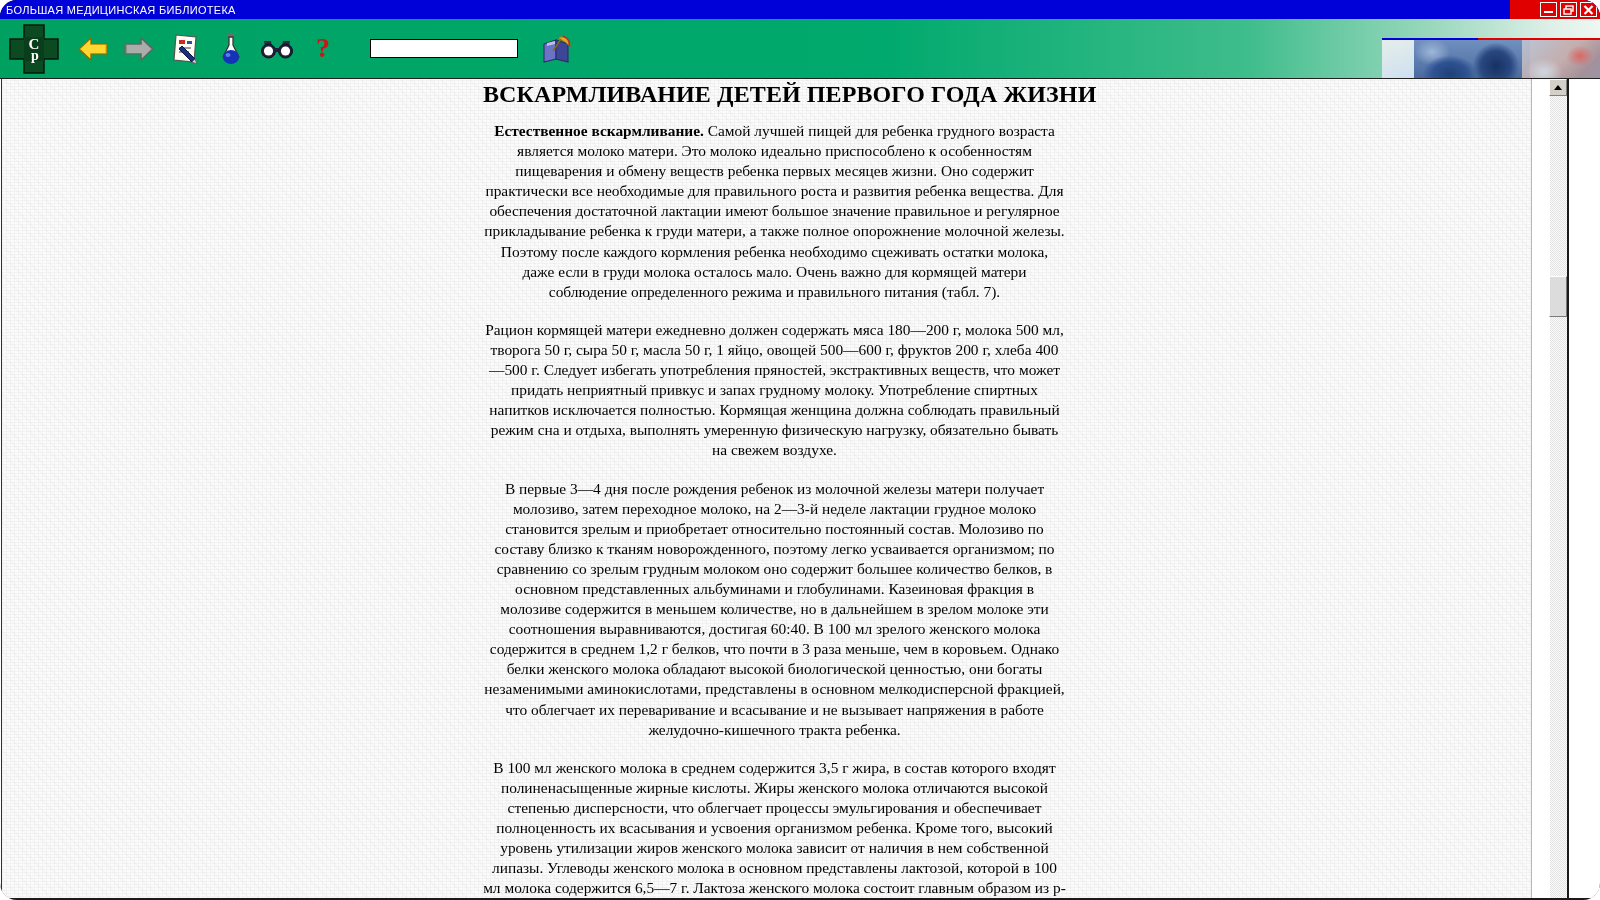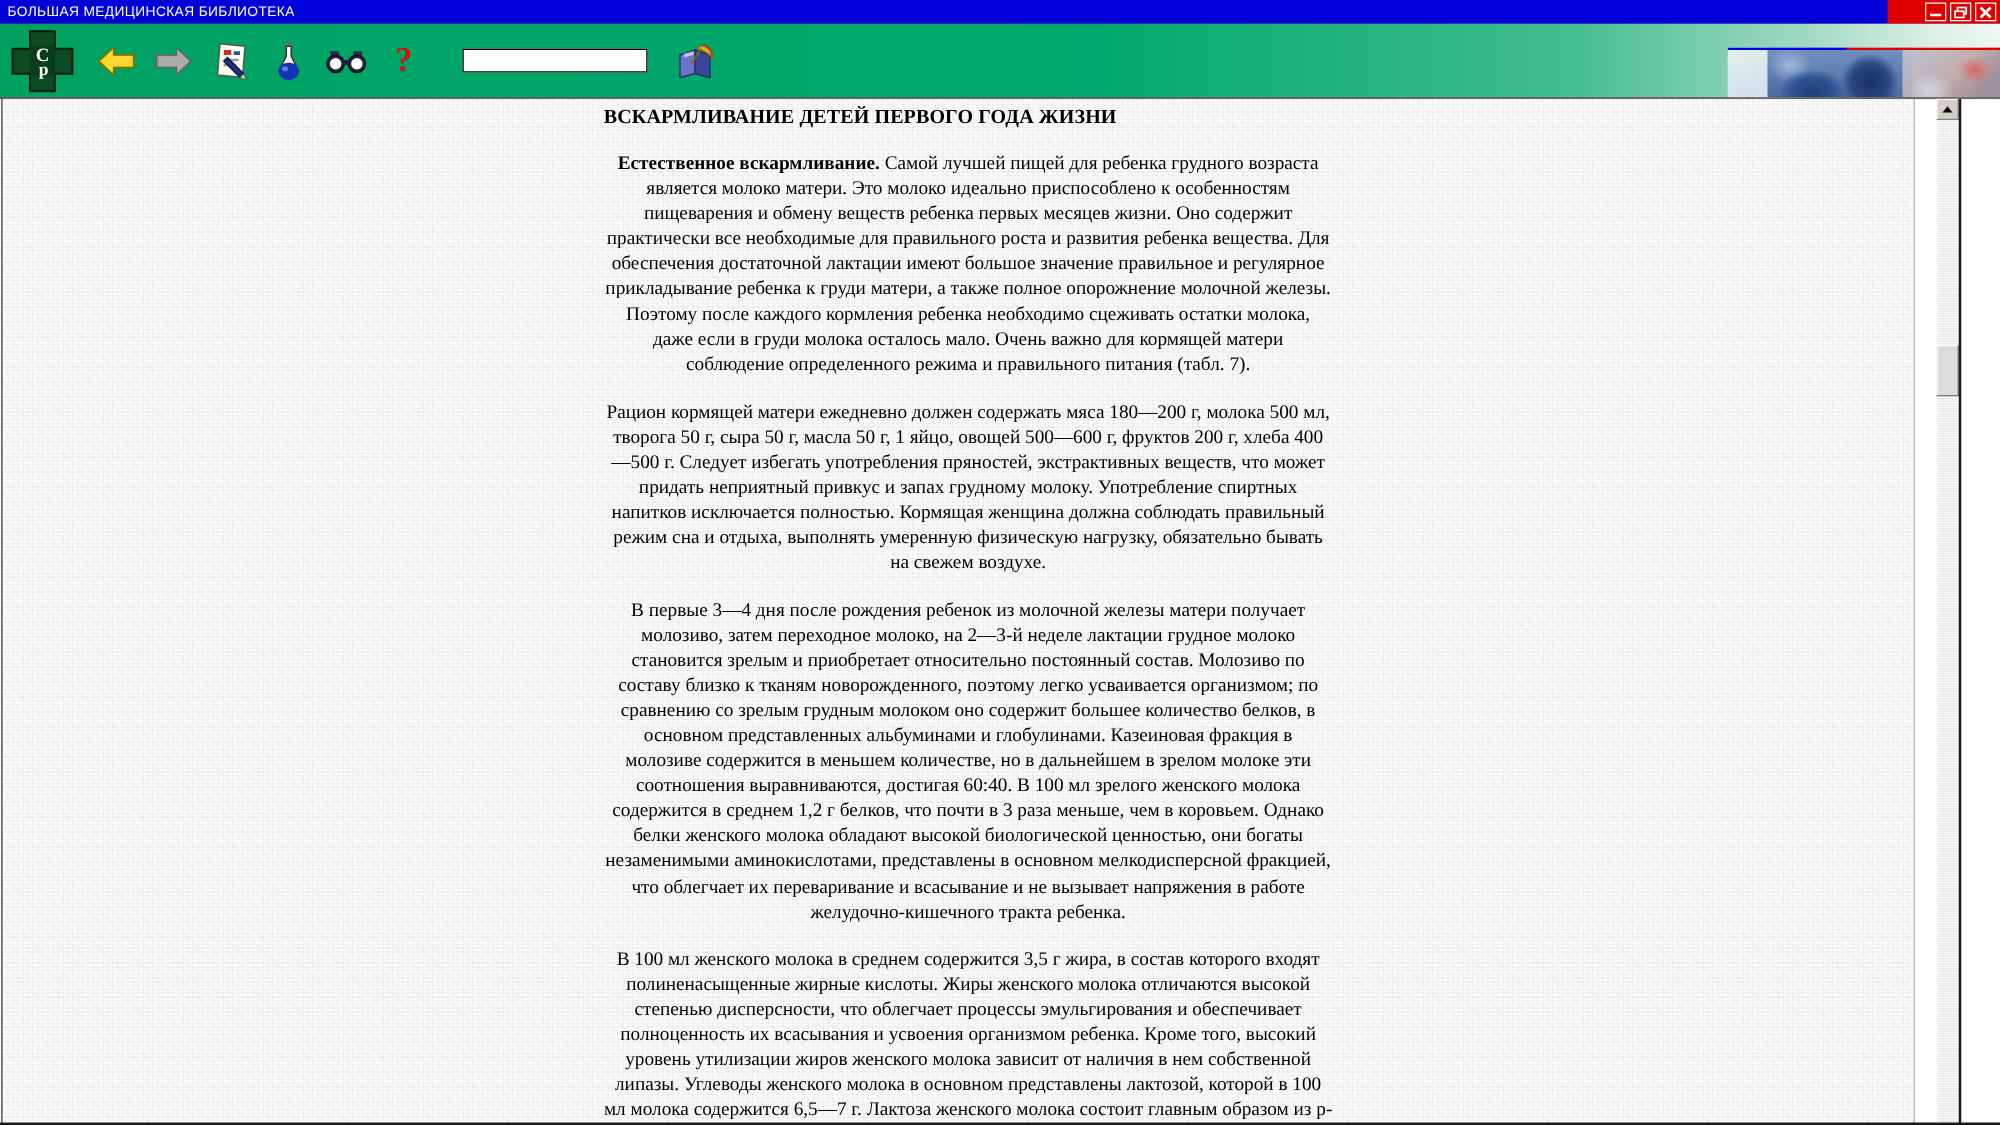--- a/index.html
+++ b/index.html
@@ -10,21 +10,22 @@
     overflow: hidden;
     background: #ffffff;
     font-family: "Liberation Sans", sans-serif;
   }
 
   #app {
     position: relative;
     width: 1600px;
     height: 900px;
     overflow: hidden;
-    background: #b91c1c;
+    background: #000000;
+    border-radius: 17px;
   }
 
   
   .titlebar {
     position: absolute;
     top: 0; left: 0;
     width: 1600px;
     height: 19px;
     background: #0000d8;
     display: flex;
@@ -178,21 +179,21 @@
     position: absolute;
     top: 0;
     left: 481px;
     width: 583px;
     font-family: "Liberation Serif", "DejaVu Serif", serif;
     color: #000000;
   }
   .doc h1 {
     margin: 0;
     padding-top: 4px;
-    font-size: 16px;
+    font-size: 24px;
     font-weight: bold;
     letter-spacing: 0.1px;
     line-height: 22px;
     white-space: nowrap;
   }
   .doc p {
     margin: 0;
     padding-top: 18px;
     font-size: 15.4px;
     line-height: 20.1px;

